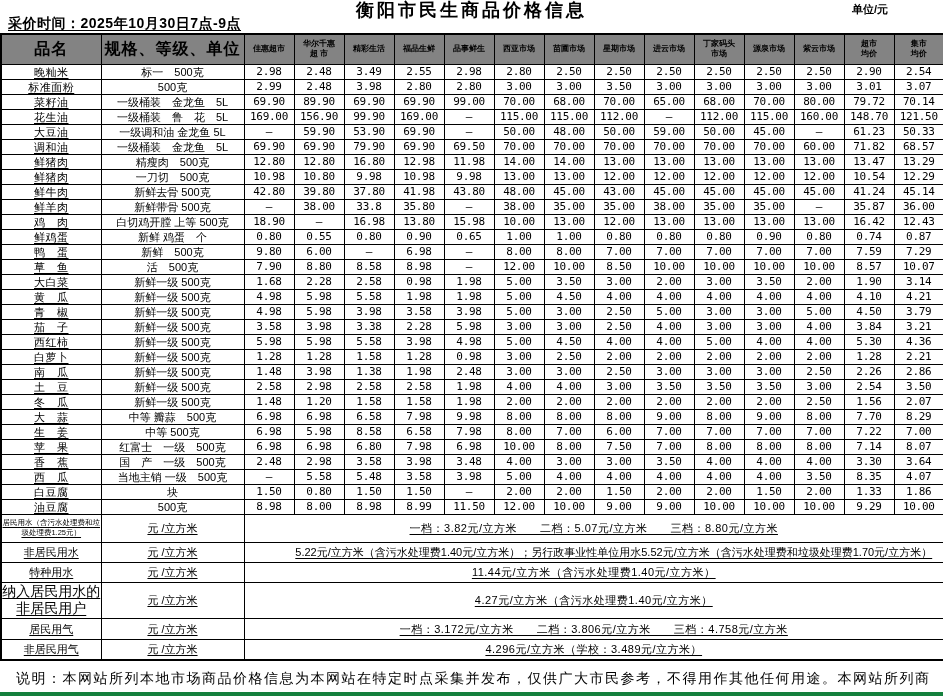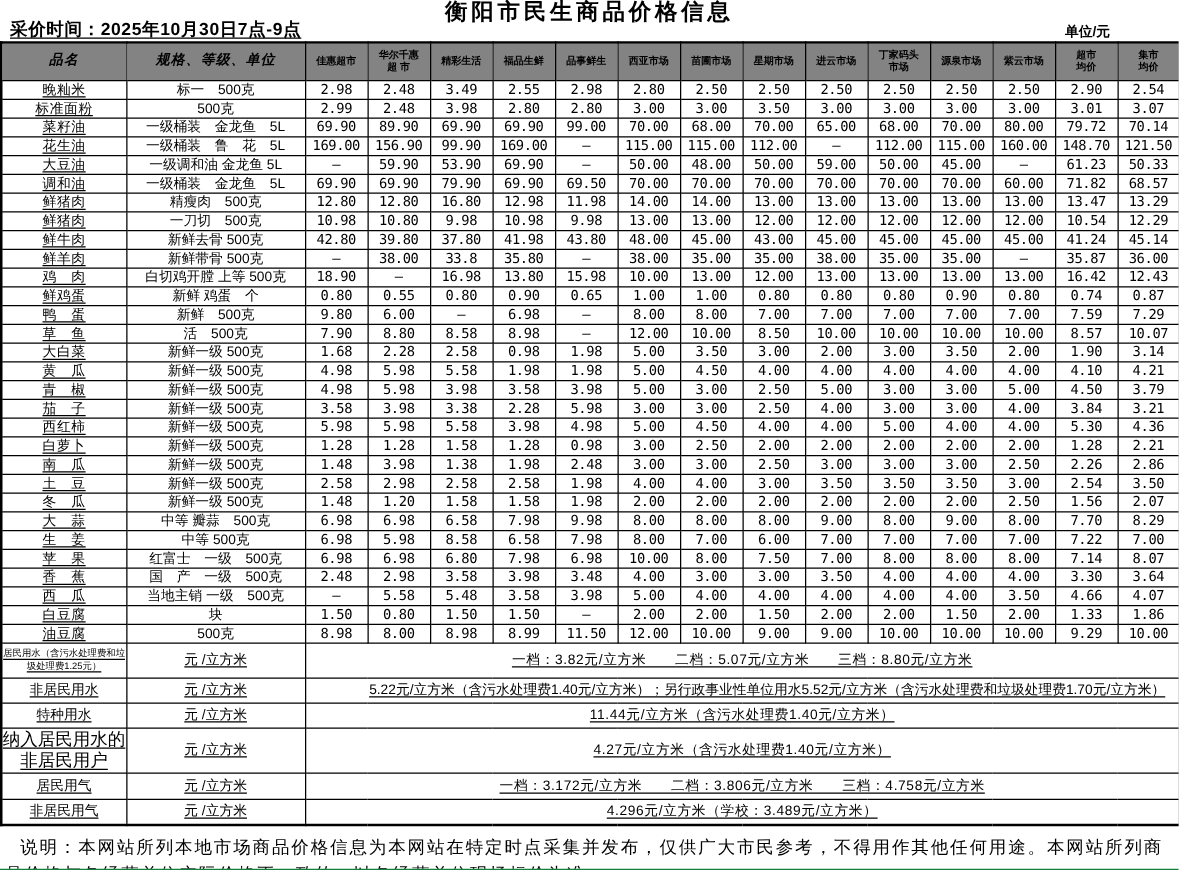--- a/index.html
+++ b/index.html
@@ -1,42 +1,42 @@
 <!DOCTYPE html>
 <html><head>
 <meta charset="utf-8">
 <style>
   * { margin:0; padding:0; box-sizing:border-box; }
   html,body { background:#fff; }
   .sheet {
     position:relative; width:943px; height:696px; background:#ffffff;
     color:#000; font-family:"Liberation Sans", sans-serif; overflow:hidden;
-    border-bottom:1px solid #15803d;
+    border-bottom:4px solid #15803d;
   }
   .title {
     height:19px; line-height:19px; text-align:center;
     font-size:18px; font-weight:bold; letter-spacing:3px;
     font-family:"DejaVu Sans", sans-serif;
   }
   .meta-row { position:relative; height:14px; }
   .collect-time {
     position:absolute; left:8px; top:-4px; font-size:14px; font-weight:bold;
     text-decoration:underline; text-underline-offset:2px; letter-spacing:0.5px;
   }
-  .unit-label { position:absolute; right:55px; bottom:0px; font-size:11px; font-weight:bold; }
+  .unit-label { position:absolute; right:55px; bottom:16px; font-size:11px; font-weight:bold; }
 
   table.price-table { width:943px; table-layout:fixed; border-collapse:collapse; border:2px solid #000; }
   .price-table th, .price-table td {
     border:1px solid #000; padding:0; text-align:center; vertical-align:middle;
     overflow:hidden; white-space:nowrap;
   }
   .price-table thead th {
     background:#838383; height:30px; font-weight:bold; font-size:8px; line-height:1.25; color:#000;
   }
-  .price-table thead th.h-big { font-size:11px; letter-spacing:1px;font-style:italic; }
+  .price-table thead th.h-big { font-size:16px; letter-spacing:1px; }
   .price-table tbody td { height:14px; font-size:11px; line-height:14px; }
   td.c-name {
     font-size:12px; text-decoration:underline; text-underline-offset:2px; letter-spacing:0.5px;
   }
   td.c-spec { font-size:11px; text-underline-offset:2px; }
   td.c-num { font-family:"DejaVu Sans Mono", monospace; font-size:10px; letter-spacing:-0.3px; }
   td.sp-label { font-size:13px; text-decoration:underline; text-underline-offset:2px; }
   td.sp-label.two { font-size:14px; white-space:normal; line-height:1.25; }
   td.sp-label.tiny { font-size:7.5px; white-space:normal; line-height:1.35; text-decoration:underline; }
   td.sp-unit { font-size:12px; text-decoration:underline; text-underline-offset:2px; }
@@ -628,21 +628,21 @@
           <td class="c-num">5.48</td>
           <td class="c-num">3.58</td>
           <td class="c-num">3.98</td>
           <td class="c-num">5.00</td>
           <td class="c-num">4.00</td>
           <td class="c-num">4.00</td>
           <td class="c-num">4.00</td>
           <td class="c-num">4.00</td>
           <td class="c-num">4.00</td>
           <td class="c-num">3.50</td>
-          <td class="c-num">4.66</td>
+          <td class="c-num">8.35</td>
           <td class="c-num">4.07</td>
         </tr>
         <tr>
           <td class="c-name">白豆腐</td>
           <td class="c-spec">块</td>
           <td class="c-num">1.50</td>
           <td class="c-num">0.80</td>
           <td class="c-num">1.50</td>
           <td class="c-num">1.50</td>
           <td class="c-num">–</td>

